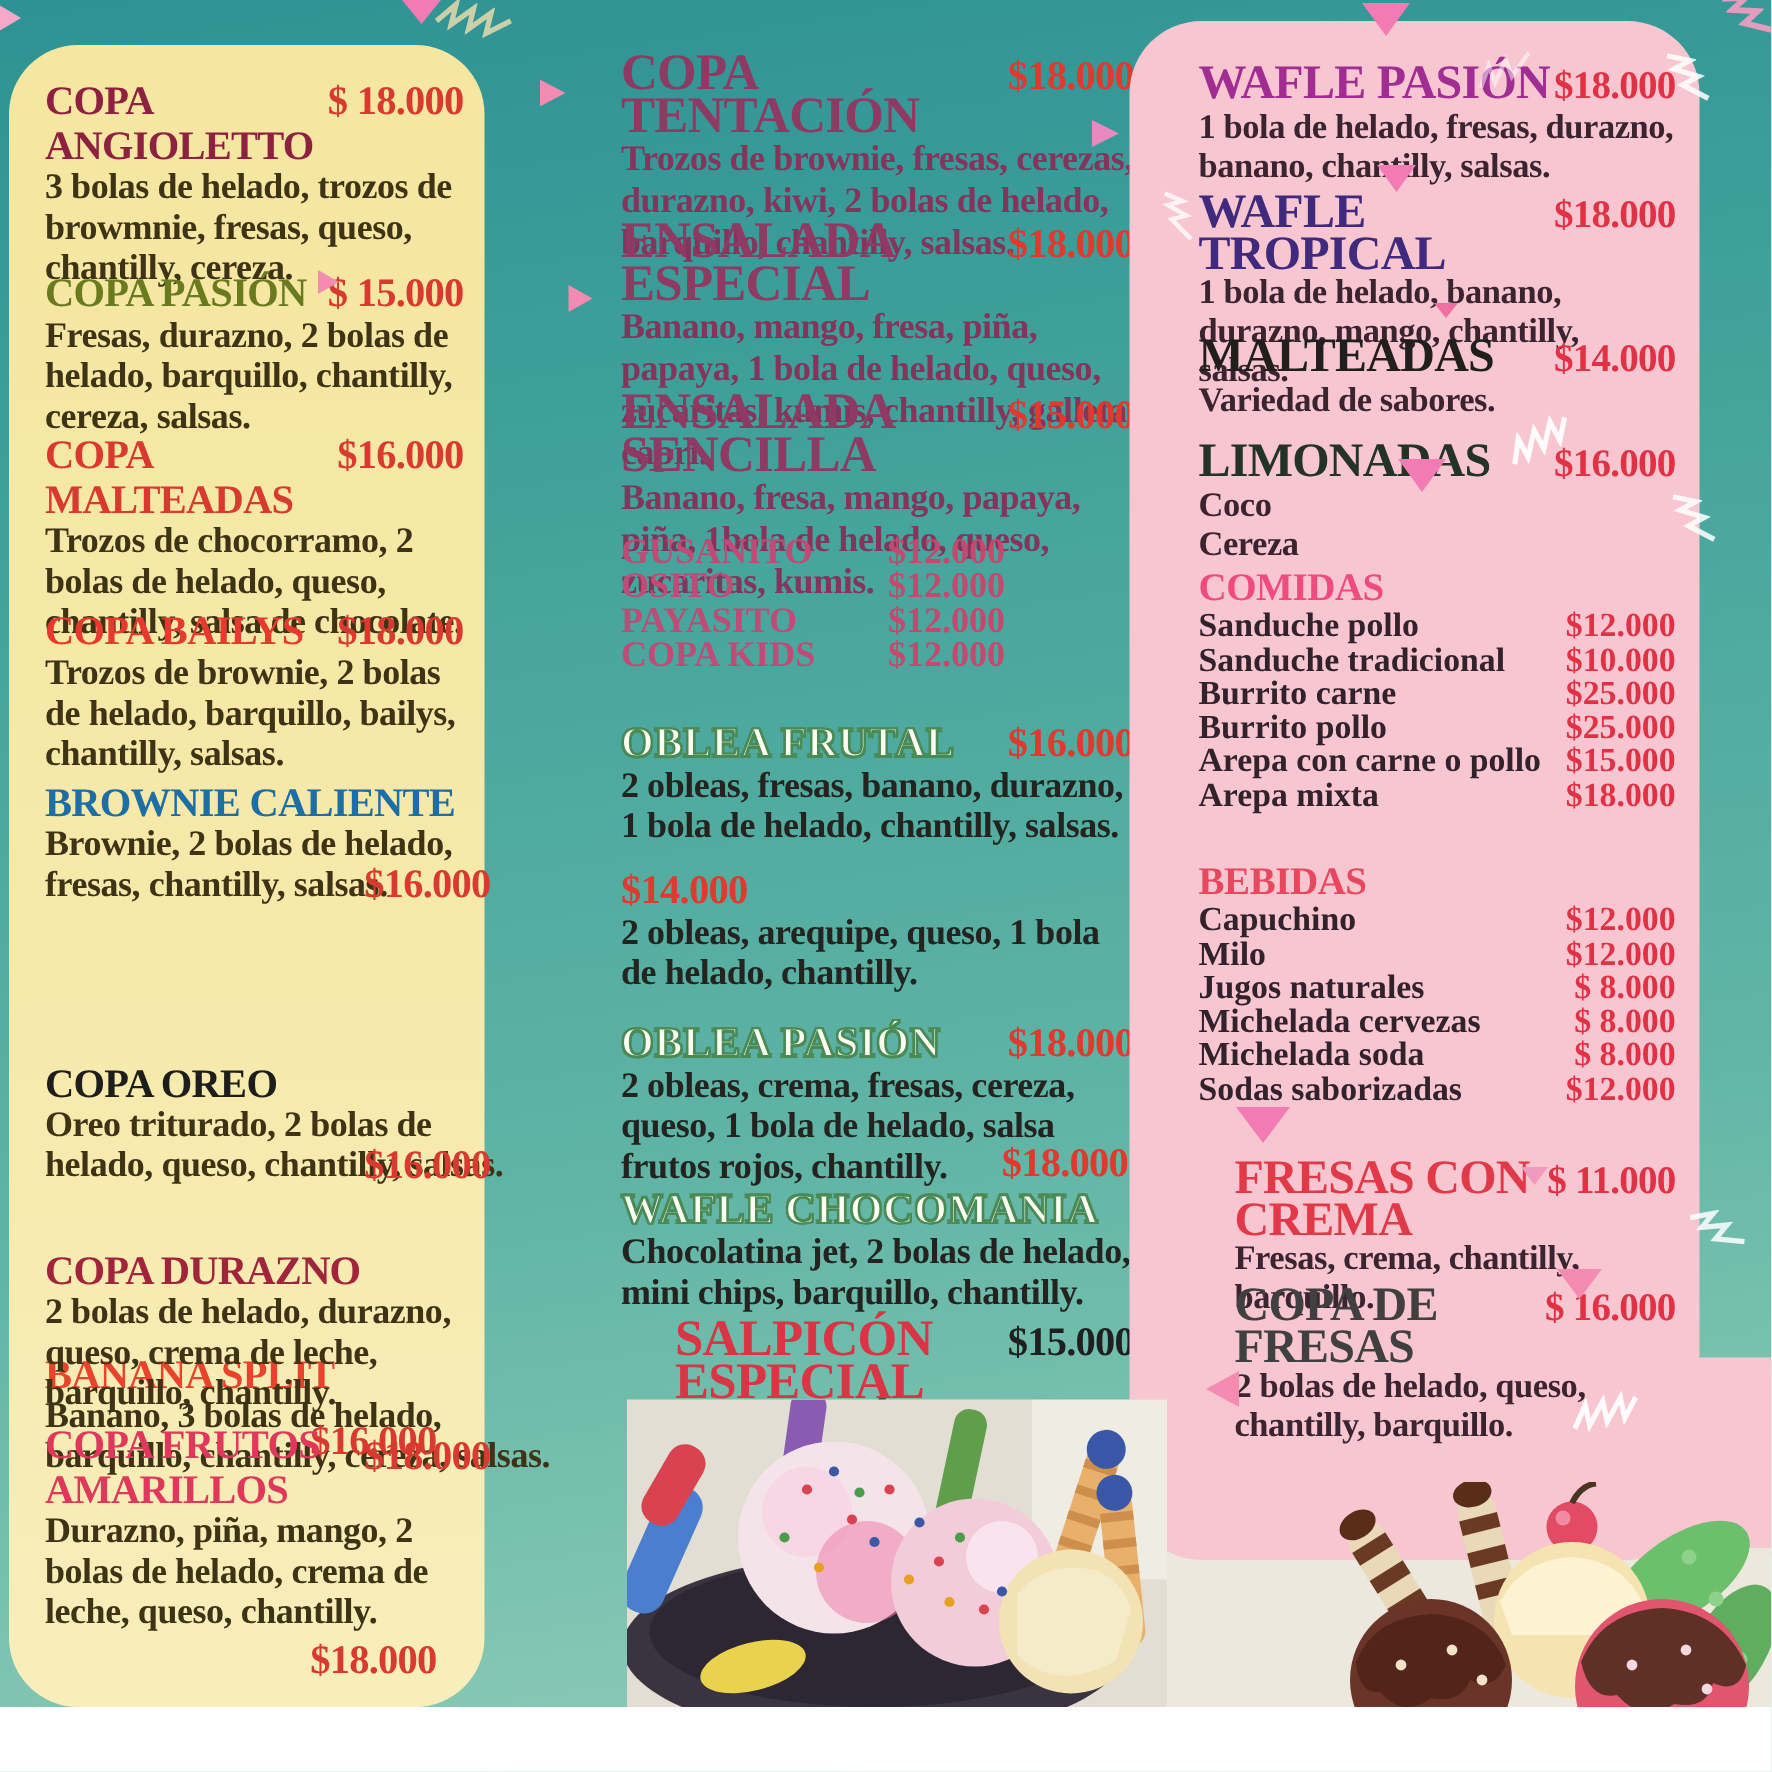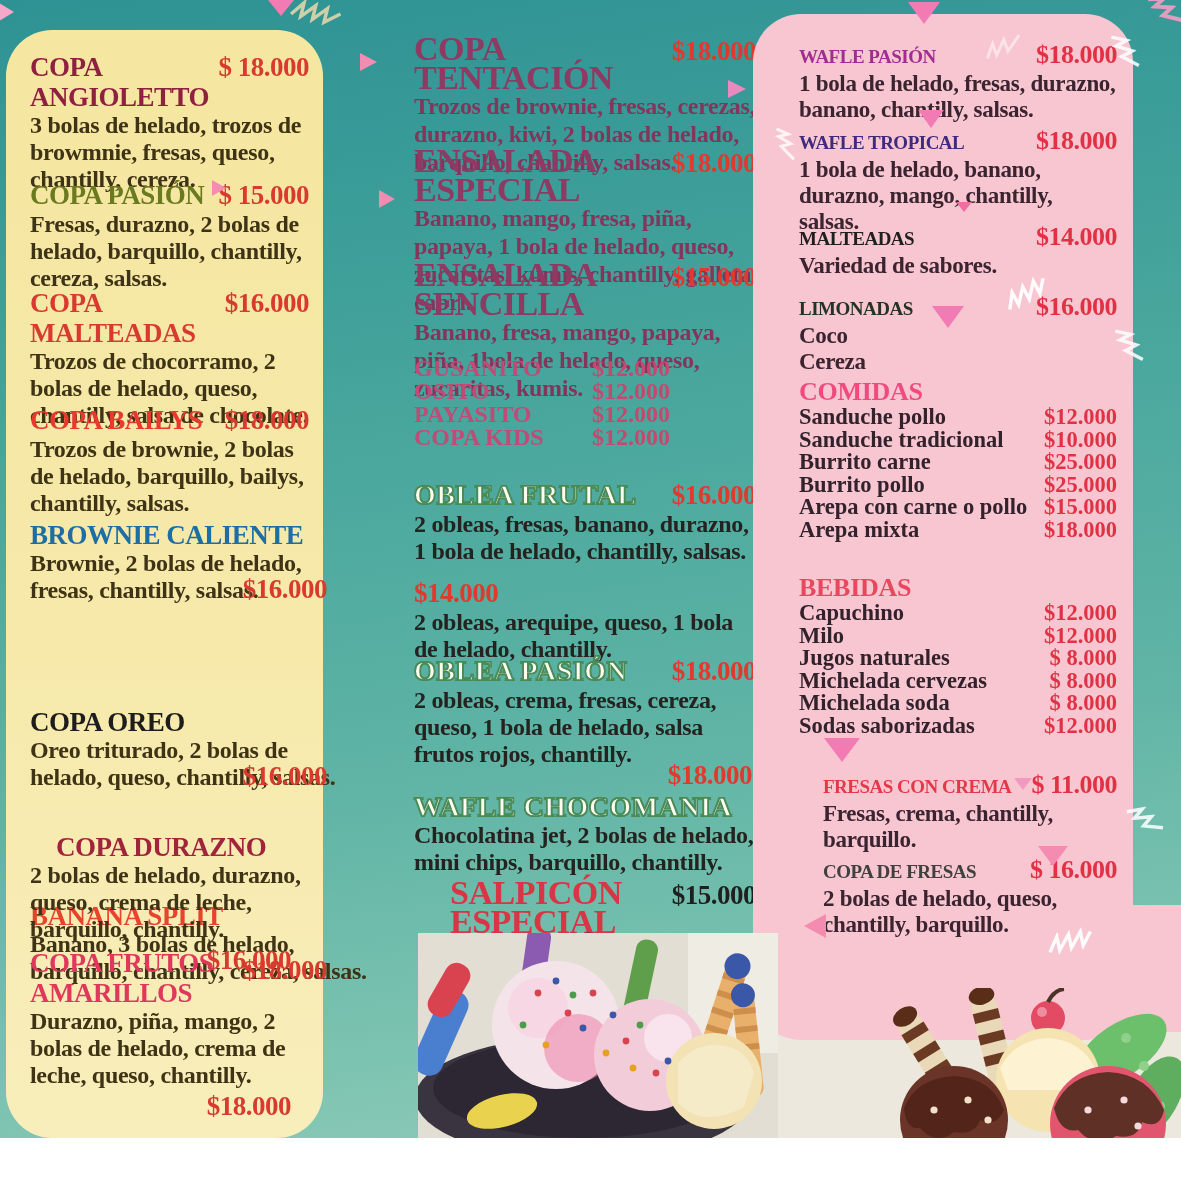--- a/index.html
+++ b/index.html
@@ -17,21 +17,21 @@
   #pale-bottom{position:absolute;left:778px;top:1032px;width:403px;height:106px;background:#ece8de;}
   #bottom-strip{position:absolute;left:0;top:1138px;width:1181px;height:43px;background:#ffffff;}
 
   
   .l-item{position:absolute;left:24px;right:14px;}
   .m-item{position:absolute;left:2px;right:4px;}
   .r-item{position:absolute;left:46px;right:16px;}
   .row{display:flex;justify-content:space-between;align-items:baseline;}
   .t{font-size:27px;letter-spacing:-0.5px;line-height:30px;}
   .t-mid{font-size:34px;letter-spacing:-0.5px;line-height:29px;}
-  .t-right{font-size:19px;letter-spacing:-0.5px;line-height:28px;}
+  .t-right{font-size:32px;letter-spacing:-0.5px;line-height:28px;}
   .pr{font-size:27px;color:#d93a30;white-space:pre;letter-spacing:-0.5px;}
   .pr-mid{color:#e0392e;}
   .pr-right{font-size:26px;color:#e03244;}
   .pr-dark{color:#1f1f1f;}
   .d{font-size:24px;line-height:27px;color:#3f3316;letter-spacing:-0.3px;font-weight:bold;}
   .d-mid{color:#24231f;line-height:27px;}
   .d-purple{line-height:28px;}
   .d-right{font-size:23px;line-height:26px;color:#3a2430;}
   .pos{position:relative;}
   .pr-inline{position:absolute;right:20px;bottom:-1px;}
@@ -104,21 +104,21 @@
       <span class="pr pr-inline">$16.000</span>
     </section>
 
     <section class="l-item pos" style="top:703px">
       <div class="t" style="color: rgb(232, 67, 44);">BANANA SPLIT</div>
       <p class="d" style="width:340px">Banano, 3 bolas de helado, barquillo, chantilly, cereza, salsas.</p>
       <span class="pr pr-inline">$18.000</span>
     </section>
 
     <section class="l-item" style="top:802px">
-      <div class="t" style="color: rgb(161, 36, 61); margin-left: 26px;">COPA DURAZNO</div>
+      <div class="t" style="color: rgb(161, 36, 61);">COPA DURAZNO</div>
       <p class="d">2 bolas de helado, durazno, queso, crema de leche, barquillo, chantilly.</p>
       <span class="pr pr-below">$16.000</span>
     </section>
 
     <section class="l-item" style="top:918px">
       <div class="t" style="color: rgb(224, 55, 92);">COPA FRUTOS AMARILLOS</div>
       <p class="d">Durazno, piña, mango, 2 bolas de helado, crema de leche, queso, chantilly.</p>
       <span class="pr pr-below">$18.000</span>
     </section>
 
@@ -177,21 +177,21 @@
       <p class="d d-mid">2 obleas, fresas, banano, durazno, 1 bola de helado, chantilly, salsas.</p>
     </section>
 
     <section class="m-item" style="top:578px">
       <div class="row">
         <span class="pr pr-mid">$14.000</span>
       </div>
       <p class="d d-mid">2 obleas, arequipe, queso, 1 bola de helado, chantilly.</p>
     </section>
 
-    <section class="m-item" style="top:656px">
+    <section class="m-item" style="top:680px">
       <div class="row">
         <span class="outl">OBLEA PASIÓN</span>
         <span class="pr pr-mid">$18.000</span>
       </div>
       <p class="d d-mid">2 obleas, crema, fresas, cereza, queso, 1 bola de helado, salsa frutos rojos, chantilly.</p>
     </section>
 
     <section class="m-item" style="top:760px">
       <span class="pr pr-mid pr-above">$18.000</span>
       <div class="outl">WAFLE CHOCOMANIA</div>

